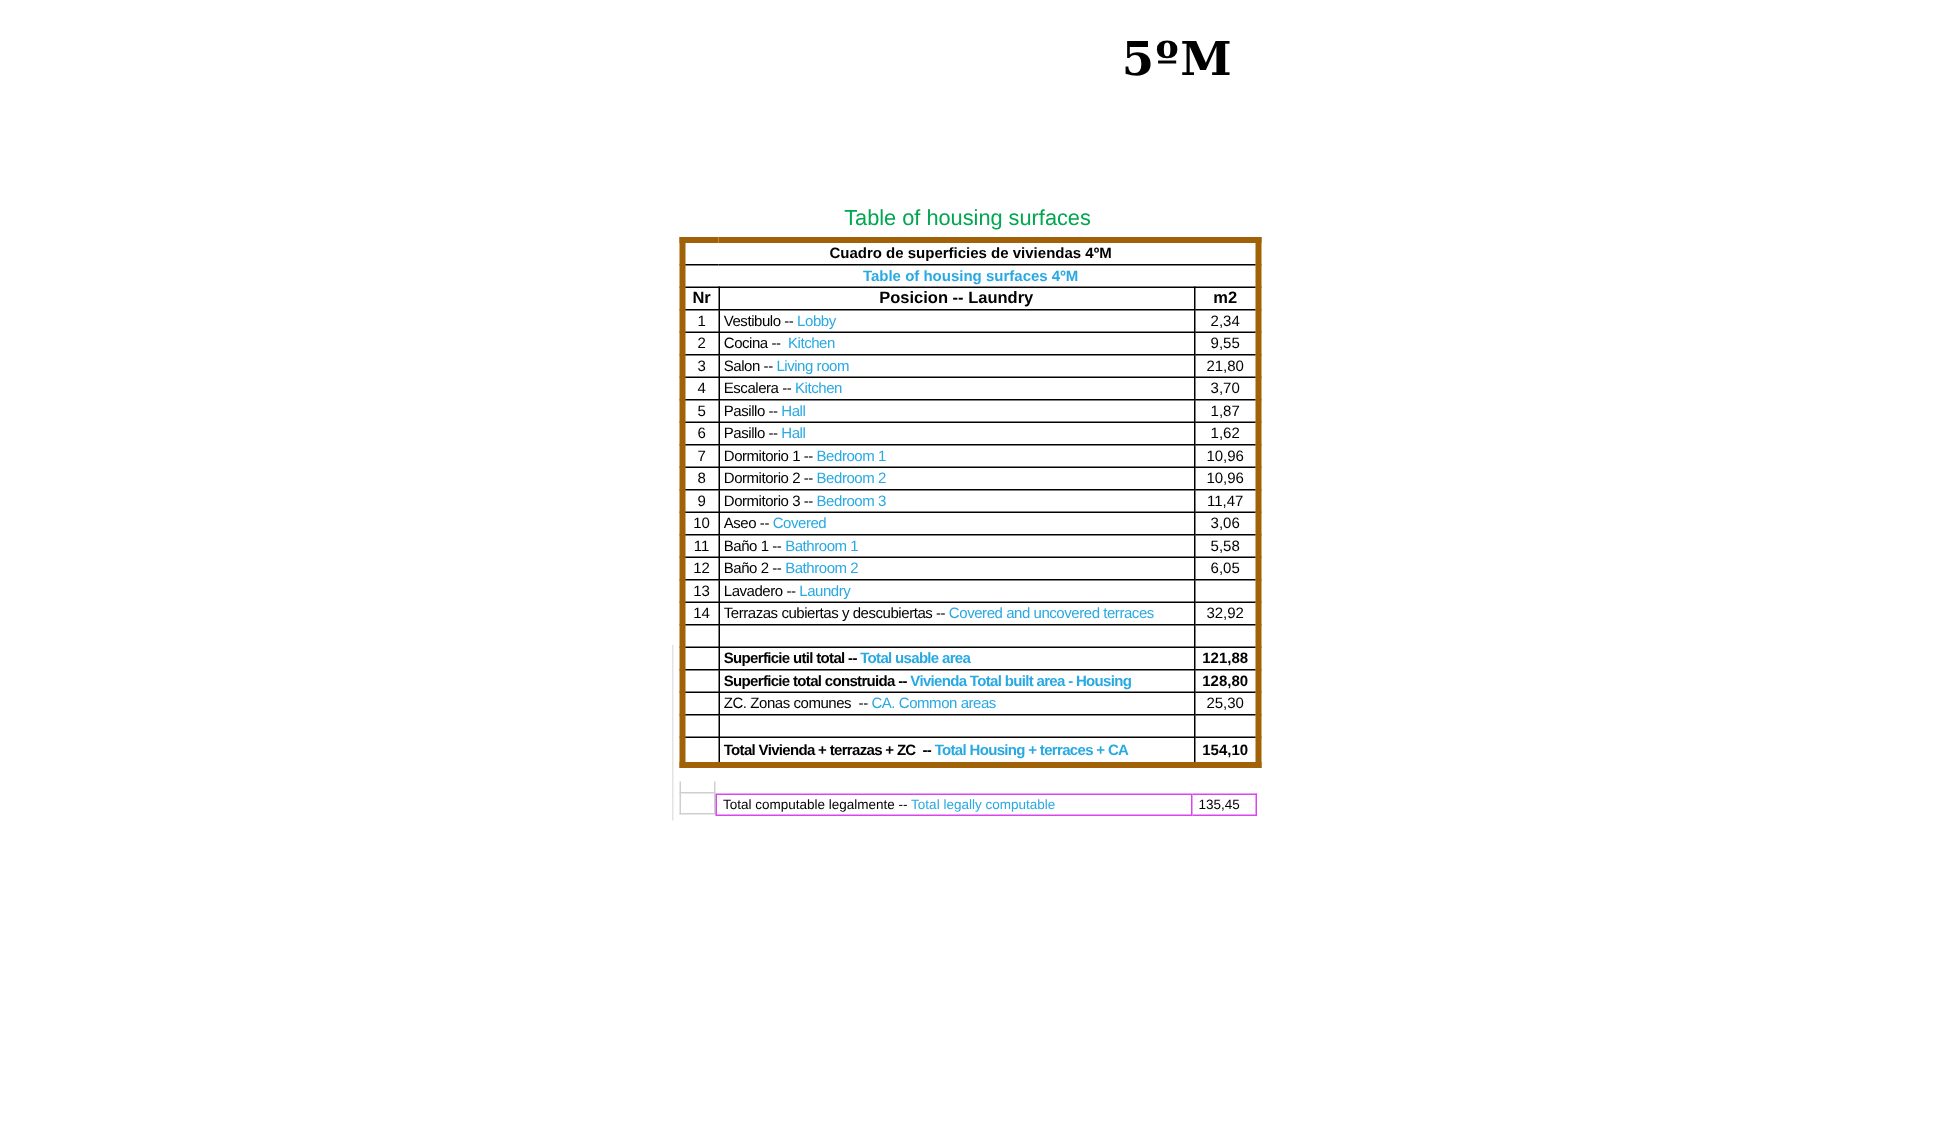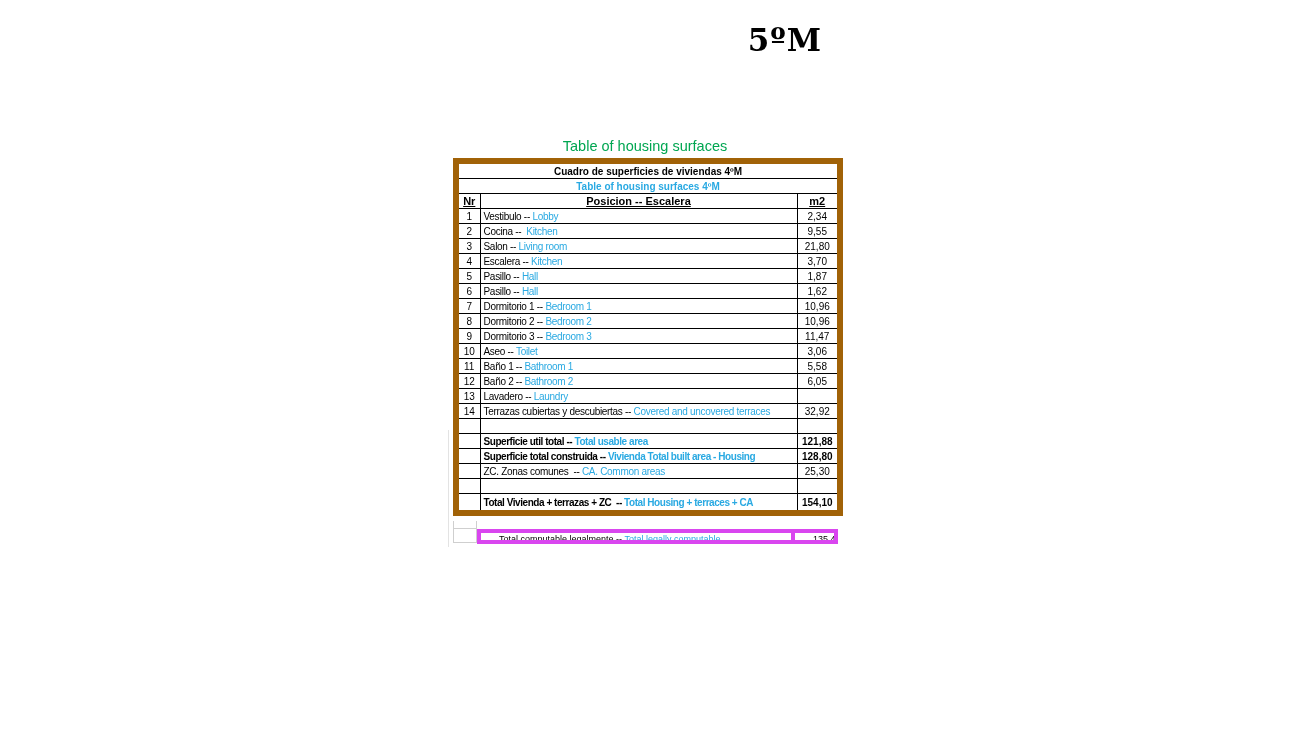--- a/index.html
+++ b/index.html
@@ -7,46 +7,46 @@
         font-family:"Liberation Sans",sans-serif;color:#000;}
 
   .apt-label{position:absolute;left:735px;top:22px;width:100px;text-align:center;
              font-family:"DejaVu Serif",serif;font-weight:700;font-size:31px;letter-spacing:1px;}
 
   .green-heading{position:absolute;left:453px;top:125px;width:384px;text-align:center;
                  font-size:14.5px;color:var(--green,#00a651);margin-top:13px;}
 
   table.surfaces{position:absolute;left:453px;top:158px;width:384px;
                  border-collapse:collapse;table-layout:fixed;
-                 border:6px solid #a16207;}
+                 border:4px solid #a16207;}
   table.surfaces td{border:1px solid #000;padding:0 3px;font-size:10px;height:14px;
                     line-height:13px;overflow:hidden;white-space:nowrap;}
   td.title1{font-weight:700;font-size:13.5px;height:20px;line-height:20px;text-align:center;border-bottom:none;}
   td.title2{font-weight:700;font-size:12.5px;height:16px;line-height:14px;text-align:center;
             color:var(--cyan,#29a9e2);border-top:none;}
-  tr.hdr td{font-weight:700;font-size:11px;text-align:center;height:14px;text-decoration:underline;}
+  tr.hdr td{font-weight:700;font-size:11px;text-align:center;height:14px;}
   td.nr{text-align:center;padding:0 1px;}
   td.pos{letter-spacing:-0.3px;}
   td.val{text-align:center;font-size:10.5px;}
   tr.bold td{font-weight:700;}
   tr.bold td.pos{letter-spacing:-0.45px;}
   tr.total td{height:16px;line-height:15px;}
   span.en{color:var(--cyan,#29a9e2);}
   span.es,span.en{white-space:pre;}
 
   
   .gap-strip{position:absolute;left:453px;top:521px;width:24px;height:22px;}
   .gap-strip .cell{border:1px solid #cfcfcf;border-top:none;box-sizing:border-box;width:100%;}
   .gap-strip .c1{height:8px;}
   .gap-strip .c2{height:14px;}
   .side-gridline{position:absolute;left:448px;top:430px;width:1px;height:117px;background:#e3e3e3;}
 
   .legal-row{position:absolute;left:477px;top:529px;display:flex;}
-  .legal-row .cell{border:4px solid #d946ef;box-sizing:border-box;height:15px;
-                   font-size:9px;line-height:13px;padding:0 18px;overflow:hidden;white-space:nowrap;}
+  .legal-row .cell{border:1px solid #d946ef;box-sizing:border-box;height:15px;
+                   font-size:9px;line-height:13px;padding:0 4px;overflow:hidden;white-space:nowrap;}
   .legal-row .ltext{width:318px;}
   .legal-row .lval{width:43px;text-align:left;border-left:none;}
 </style>
 </head>
 <body>
 
 <div class="page">
 
   <div class="apt-label">5ºM</div>
 
@@ -60,21 +60,21 @@
       </colgroup>
     <tbody>
         <tr>
       <td class="title1" colspan="3">Cuadro de superficies de viviendas 4ºM</td>
     </tr>
     <tr>
       <td class="title2" colspan="3">Table of housing surfaces 4ºM</td>
     </tr>
     <tr class="hdr">
       <td>Nr</td>
-      <td>Posicion -- Escalera</td>
+      <td>Posicion -- Laundry</td>
       <td>m2</td>
     </tr>
 
     <tr>
       <td class="nr">1</td>
       <td class="pos"><span class="es">Vestibulo -- </span><span class="en">Lobby</span></td>
       <td class="val">2,34</td>
     </tr>
     <tr>
       <td class="nr">2</td>
@@ -111,21 +111,21 @@
       <td class="pos"><span class="es">Dormitorio 2 -- </span><span class="en">Bedroom 2</span></td>
       <td class="val">10,96</td>
     </tr>
     <tr>
       <td class="nr">9</td>
       <td class="pos"><span class="es">Dormitorio 3 -- </span><span class="en">Bedroom 3</span></td>
       <td class="val">11,47</td>
     </tr>
     <tr>
       <td class="nr">10</td>
-      <td class="pos"><span class="es">Aseo -- </span><span class="en">Toilet</span></td>
+      <td class="pos"><span class="es">Aseo -- </span><span class="en">Covered</span></td>
       <td class="val">3,06</td>
     </tr>
     <tr>
       <td class="nr">11</td>
       <td class="pos"><span class="es">Baño 1 -- </span><span class="en">Bathroom 1</span></td>
       <td class="val">5,58</td>
     </tr>
     <tr>
       <td class="nr">12</td>
       <td class="pos"><span class="es">Baño 2 -- </span><span class="en">Bathroom 2</span></td>

